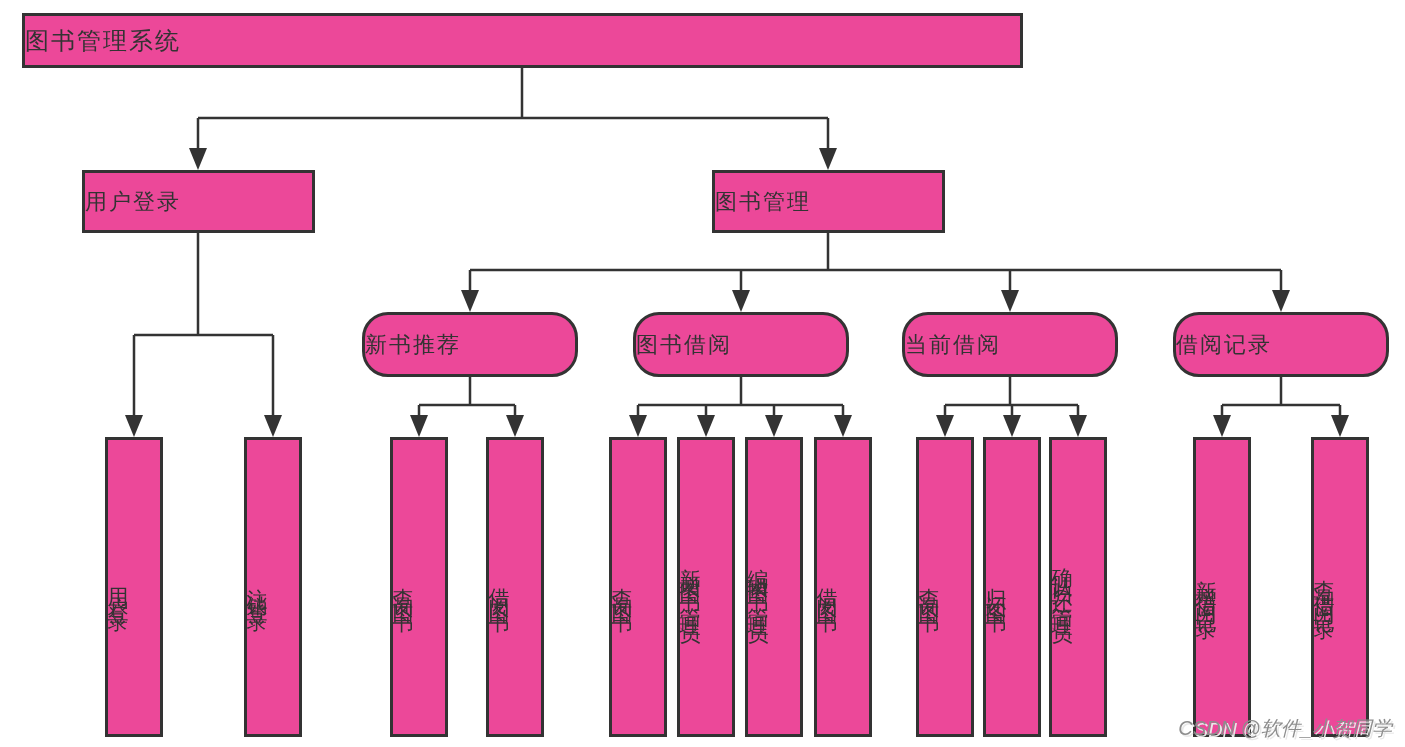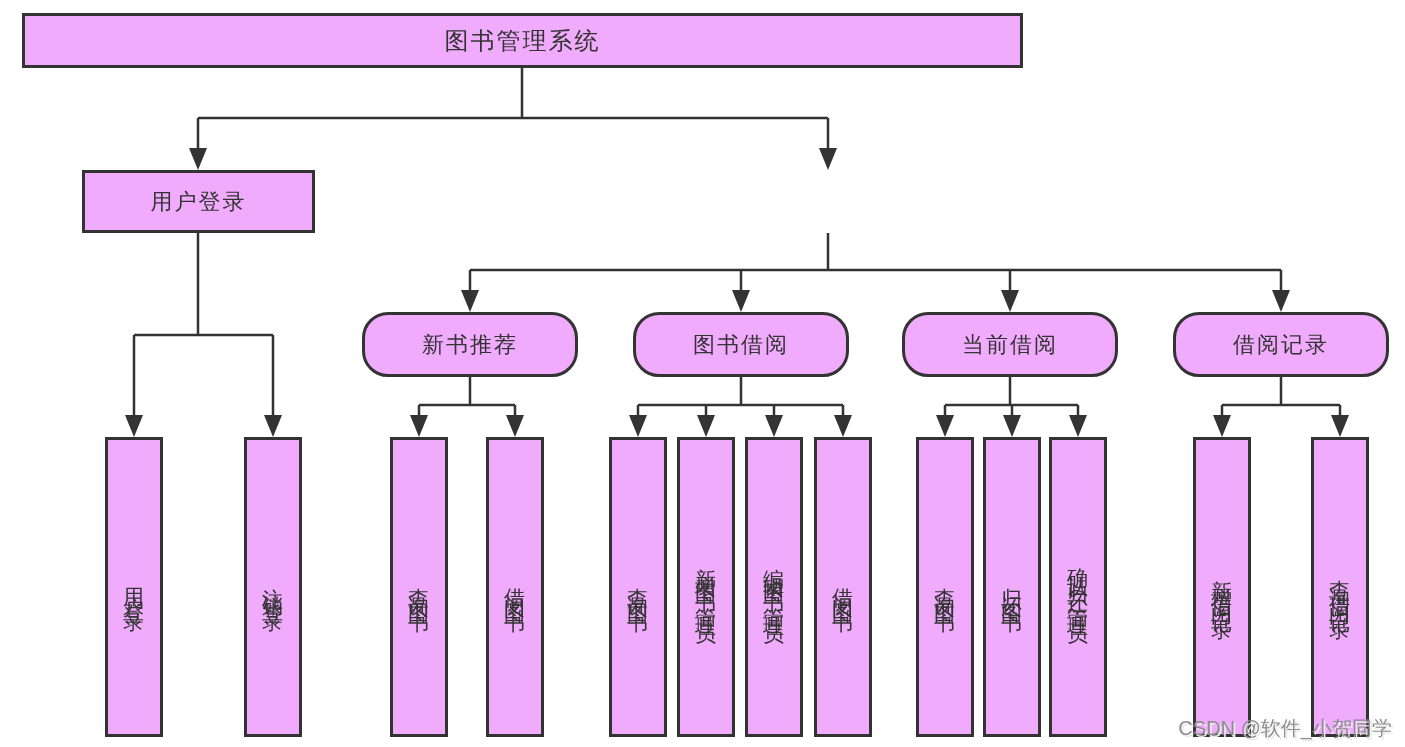--- a/index.html
+++ b/index.html
@@ -9,24 +9,23 @@
     height: 747px;
     background: #ffffff;
     font-family: "Liberation Sans", "DejaVu Sans", sans-serif;
     color: #333333;
     overflow: hidden;
   }
   .box {
     position: absolute;
     box-sizing: border-box;
     border: 3px solid #333333;
-    background: #f0abfc;
+    background: #ec4899;
     display: flex;
     align-items: center;
-    justify-content: center;
     text-align: center;
   }
   .h-box span { letter-spacing: 2px; white-space: nowrap; }
   .root-box { font-size: 24px; }
   .l2-box   { font-size: 22px; }
   .l3-box   { font-size: 22px; border-radius: 26px; }
   .v-box    { font-size: 21px; }
   .v-box span {
     writing-mode: vertical-rl;
     letter-spacing: 8px;
@@ -41,20 +40,21 @@
   #connector-svg path { stroke: #333333; stroke-width: 2.5; fill: none; }
   #connector-svg polygon { fill: #333333; stroke: none; }
   #watermark {
     position: absolute;
     right: 13px;
     bottom: 5px;
     font-size: 20px;
     color: #8d8d8d;
     text-shadow: 2px 2px 0 #e9e9e9;
     white-space: nowrap;
+    font-style: italic;
   }
 </style>
 </head>
 <body>
 
 <div id="canvas">
 
   <svg id="connector-svg" viewBox="0 0 1405 747" xmlns="http://www.w3.org/2000/svg">
     <g>
       <path d="M522 68 V118 M198 118 H828 M198 118 V150 M828 118 V150"></path>
@@ -97,20 +97,23 @@
       <polygon points="1331,415 1349,415 1340,437"></polygon>
     </g>
   </svg>
 
   <div class="box h-box root-box" style="left:22px; top:13px; width:1001px; height:55px;">
     <span>图书管理系统</span>
   </div>
 
   <div class="box h-box l2-box" style="left:82px; top:170px; width:233px; height:63px;">
     <span>用户登录</span>
+  </div>
+  <div class="box h-box l2-box" style="left:712px; top:170px; width:233px; height:63px;">
+    <span>图书管理</span>
   </div>
 
   <div class="box h-box l3-box" style="left:362px; top:312px; width:216px; height:65px;">
     <span>新书推荐</span>
   </div>
   <div class="box h-box l3-box" style="left:633px; top:312px; width:216px; height:65px;">
     <span>图书借阅</span>
   </div>
   <div class="box h-box l3-box" style="left:902px; top:312px; width:216px; height:65px;">
     <span>当前借阅</span>

